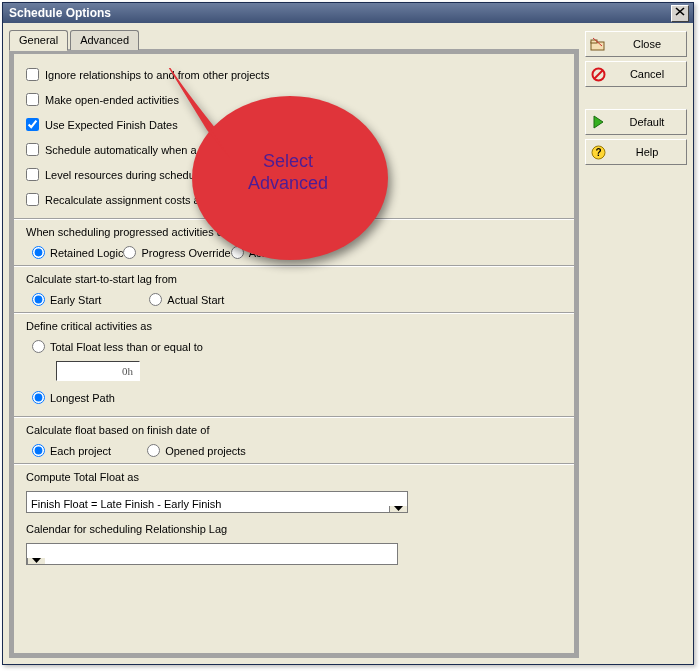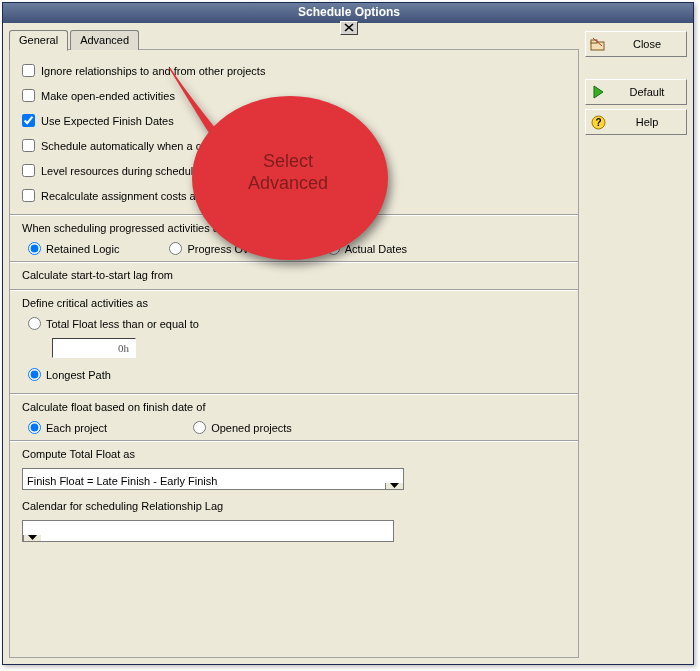--- a/index.html
+++ b/index.html
@@ -24,21 +24,20 @@
     background: linear-gradient(to bottom, #6b7d9e 0%, #3f5276 100%);
     color: #fff;
     font-weight: bold;
     height: 20px;
     line-height: 18px;
     padding: 0 4px 0 6px;
     display: flex;
     justify-content: space-between;
     align-items: center;
     font-size: 12px;
-    flex-direction: column;
   }
   .titlebar .closex {
     width: 16px; height: 15px;
     background: #d6d3ce;
     border: 1px solid #404040;
     border-top-color: #fff;
     border-left-color: #fff;
     color: #000;
     font-family: Arial;
     font-size: 11px;
@@ -75,42 +74,41 @@
   .tab.active {
     background: #ece9d8;
     border-bottom: 1px solid #ece9d8;
     position: relative;
     top: 1px;
   }
   .tab.inactive {
     background: #e0ddd0;
   }
   .panel {
-    border: 1px solid #a3a3a3;
+    border: 5px solid #a3a3a3;
     background: #ece9d8;
     flex: 1 1 auto;
     padding: 10px 12px 8px 12px;
     overflow: hidden;
   }
   .cbrow {
     display: flex;
     align-items: center;
     gap: 6px;
     margin: 4px 0 12px 0;
   }
   input[type=checkbox], input[type=radio] {
     margin: 0;
   }
   .section-label {
     margin-top: 4px;
     margin-bottom: 8px;
   }
   .radio-row {
     display: flex;
-    gap: 50px;
     margin: 0 0 6px 6px;
     align-items: center;
   }
   .radio-item {
     display: flex;
     align-items: center;
     gap: 5px;
   }
   .sep {
     border-top: 1px solid #a0a0a0;
@@ -188,21 +186,21 @@
     position: absolute;
     top: 68px;
     left: 160px;
     pointer-events: none;
   }
   .callout svg { display:block; filter: drop-shadow(3px 5px 5px rgba(0,0,0,0.45)); }
   .callout-txt {
     position: absolute;
     width: 160px;
     text-align: center;
-    color: #7f1d1d;
+    color: #4c1d95;
     font-size: 18px;
     font-family: Arial;
     top: 82px;
     left: 48px;
     line-height: 22px;
   }
 </style>
 </head>
 <body>
 
@@ -270,20 +268,30 @@
           </label>
           <label class="radio-item">
             <input type="radio" name="sp" style="">
             <span>Actual Dates</span>
           </label>
         </div>
 
         <div class="sep"></div>
 
         <div class="section-label">Calculate start-to-start lag from</div>
+        <div class="radio-row">
+          <label class="radio-item">
+            <input type="radio" name="lf" checked="" style="">
+            <span>Early Start</span>
+          </label>
+          <label class="radio-item" style="margin-left:48px">
+            <input type="radio" name="lf" style="">
+            <span>Actual Start</span>
+          </label>
+        </div>
 
         <div class="sep"></div>
 
         <div class="section-label">Define critical activities as</div>
         <label class="radio-item" style="margin-left:6px">
           <input type="radio" name="cr" style="">
           <span>Total Float less than or equal to</span>
         </label>
         <input class="numbox" disabled="" style="margin-top: 8px; margin-bottom: 10px;" value="0h">
         <label class="radio-item" style="margin-left:6px">
@@ -332,20 +340,29 @@
     <div class="sidebar">
       <div class="side-btn">
         <span class="ico">
           <svg width="16" height="14" viewBox="0 0 16 14">
             <rect x="1" y="5" width="13" height="8" fill="#f5deb3" stroke="#7a5a20"></rect>
             <rect x="1" y="3" width="6" height="3" fill="#f5deb3" stroke="#7a5a20"></rect>
             <line x1="3" y1="1" x2="12" y2="9" stroke="#c33" stroke-width="1"></line>
           </svg>
         </span>
         <span class="lbl">Close</span>
+      </div>
+      <div class="side-btn">
+        <span class="ico">
+          <svg width="15" height="15" viewBox="0 0 15 15">
+            <circle cx="7.5" cy="7.5" r="6" fill="none" stroke="#d8151c" stroke-width="2"></circle>
+            <line x1="3.5" y1="11.5" x2="11.5" y2="3.5" stroke="#d8151c" stroke-width="2"></line>
+          </svg>
+        </span>
+        <span class="lbl">Cancel</span>
       </div>
       <div class="sidespacer"></div>
       <div class="side-btn">
         <span class="ico">
           <svg width="12" height="14">
               <polygon points="2,1 11,7 2,13" fill="#35b020" stroke="#1a6b10"></polygon>
             </svg>
         </span>
         <span class="lbl">Default</span>
       </div>

